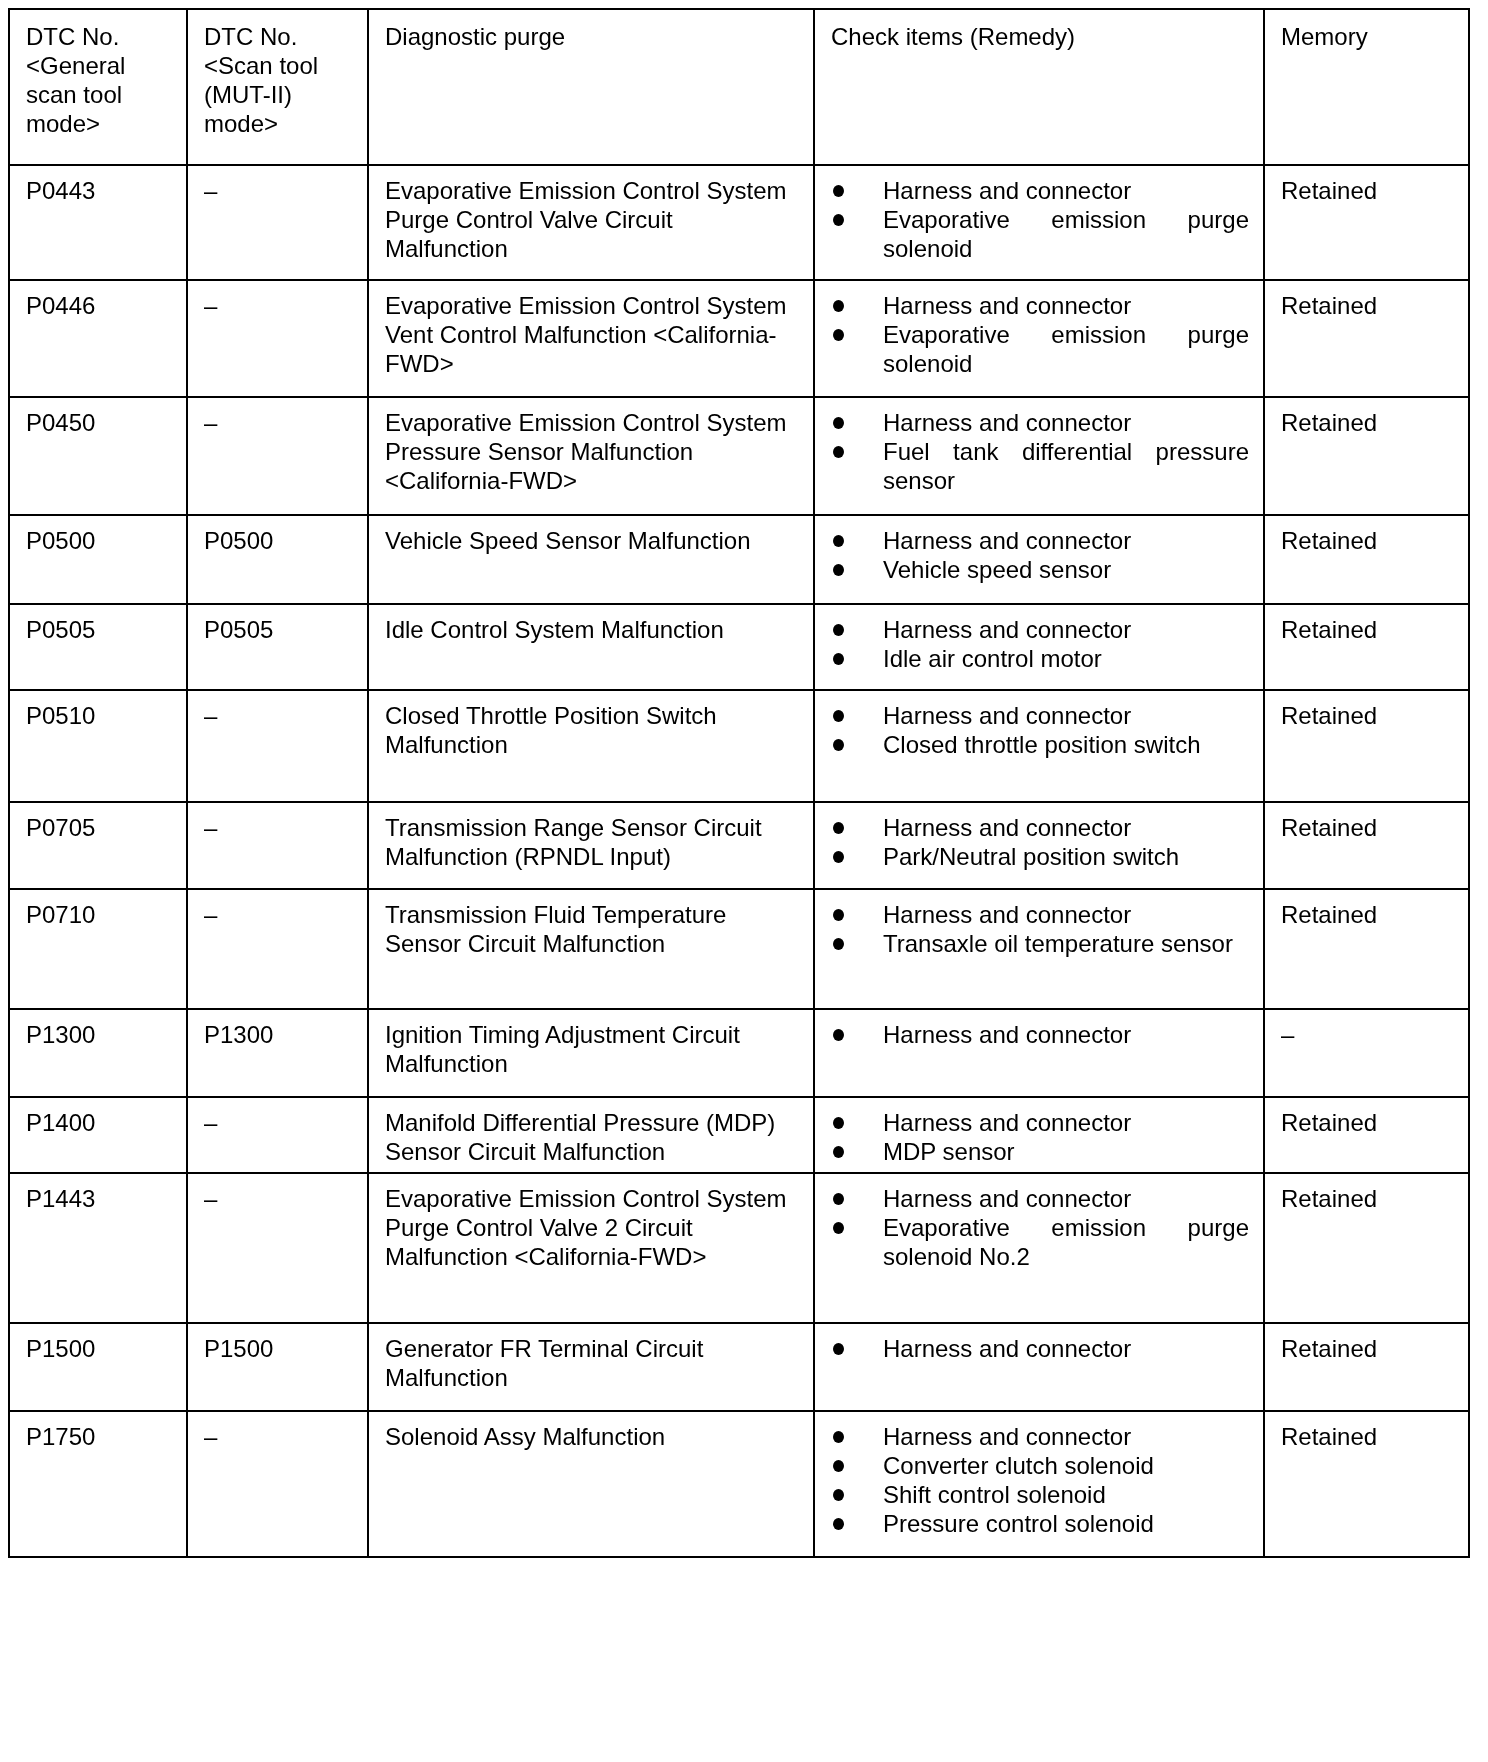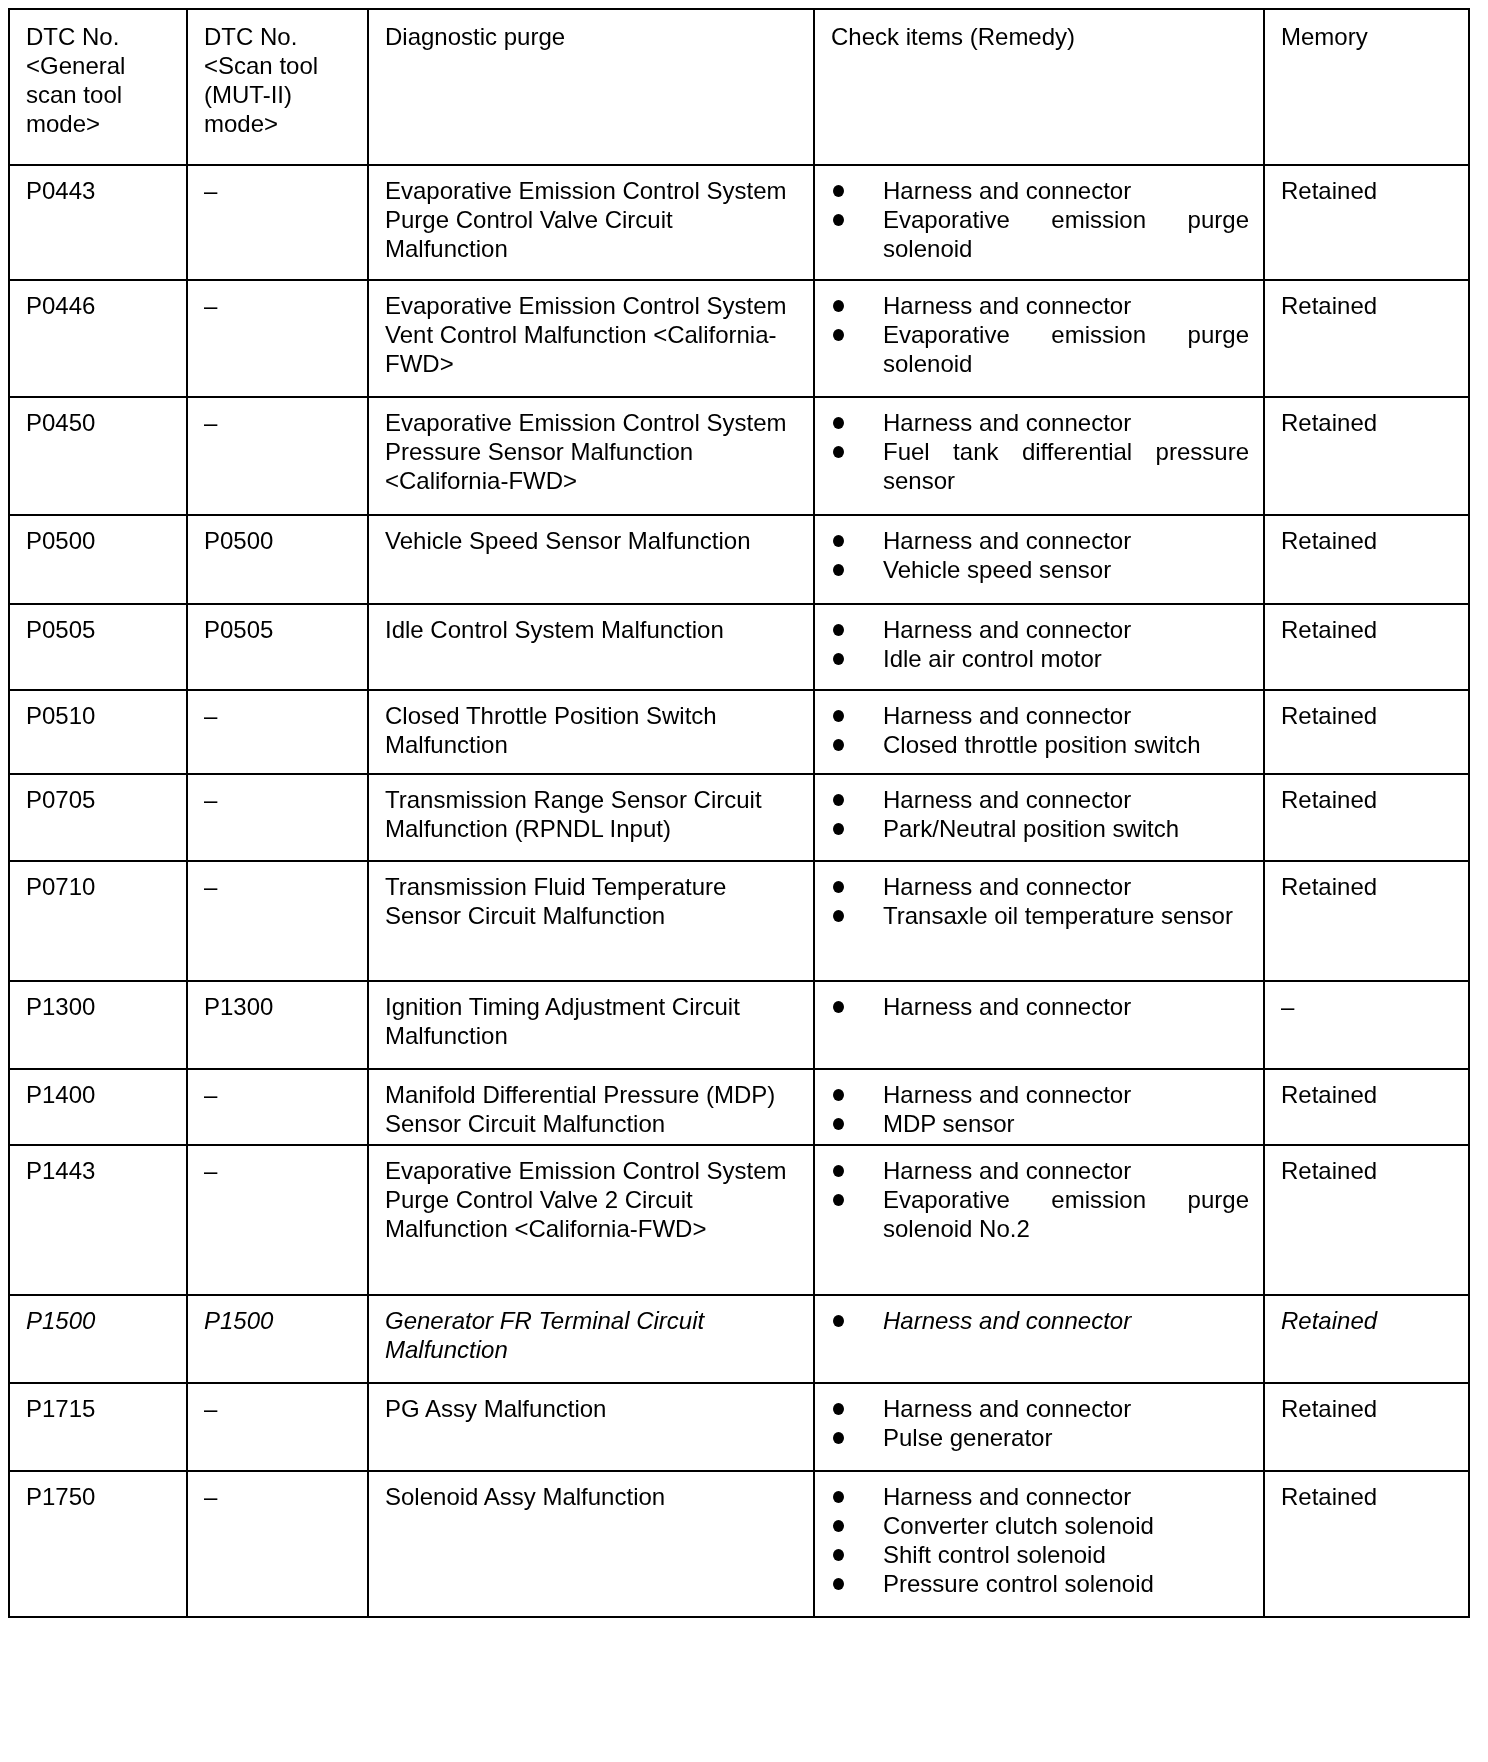--- a/index.html
+++ b/index.html
@@ -105,21 +105,21 @@
         <td>P0505</td>
         <td class="just">Idle Control System Malfunction</td>
         <td>
           <ul class="checks">
             <li><span class="bullet"></span><span>Harness and connector</span></li>
             <li><span class="bullet"></span><span>Idle air control motor</span></li>
           </ul>
         </td>
         <td>Retained</td>
       </tr>
-      <tr style="height: 84px;">
+      <tr style="height: 112px;">
         <td>P0510</td>
         <td>–</td>
         <td class="just">Closed Throttle Position Switch Malfunction</td>
         <td>
           <ul class="checks">
             <li><span class="bullet"></span><span>Harness and connector</span></li>
             <li><span class="bullet"></span><span>Closed throttle position switch</span></li>
           </ul>
         </td>
         <td>Retained</td>
@@ -176,39 +176,27 @@
         <td>–</td>
         <td class="just">Evaporative Emission Control System Purge Control Valve 2 Circuit Malfunction &lt;California-FWD&gt;</td>
         <td>
           <ul class="checks">
             <li><span class="bullet"></span><span>Harness and connector</span></li>
             <li><span class="bullet"></span><span>Evaporative emission purge solenoid No.2</span></li>
           </ul>
         </td>
         <td>Retained</td>
       </tr>
-      <tr style="height: 88px; font-style: italic;">
+      <tr style="height: 88px;">
         <td>P1500</td>
         <td>P1500</td>
         <td class="just">Generator FR Terminal Circuit Malfunction</td>
         <td>
           <ul class="checks">
             <li><span class="bullet"></span><span>Harness and connector</span></li>
-          </ul>
-        </td>
-        <td>Retained</td>
-      </tr>
-      <tr style="height: 88px;">
-        <td>P1715</td>
-        <td>–</td>
-        <td class="just">PG Assy Malfunction</td>
-        <td>
-          <ul class="checks">
-            <li><span class="bullet"></span><span>Harness and connector</span></li>
-            <li><span class="bullet"></span><span>Pulse generator</span></li>
           </ul>
         </td>
         <td>Retained</td>
       </tr>
       <tr style="height: 146px;">
         <td>P1750</td>
         <td>–</td>
         <td class="just">Solenoid Assy Malfunction</td>
         <td>
           <ul class="checks">

